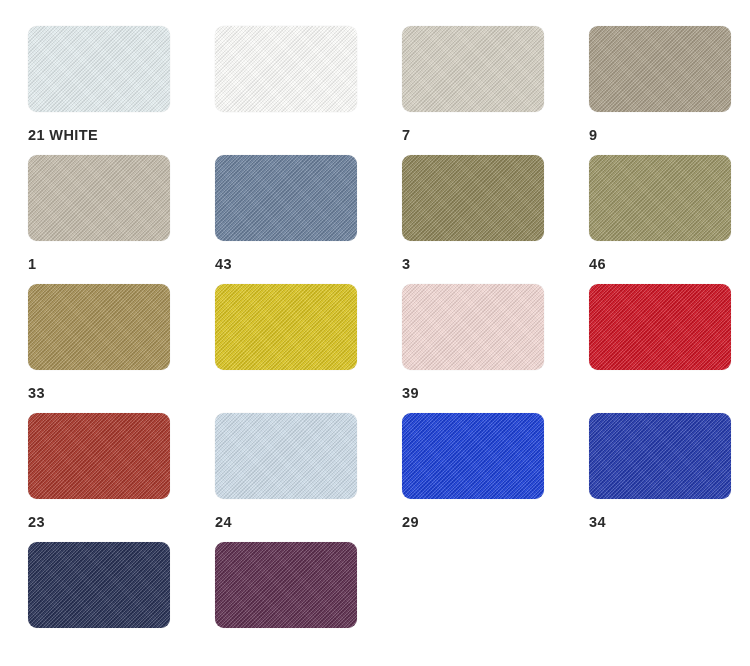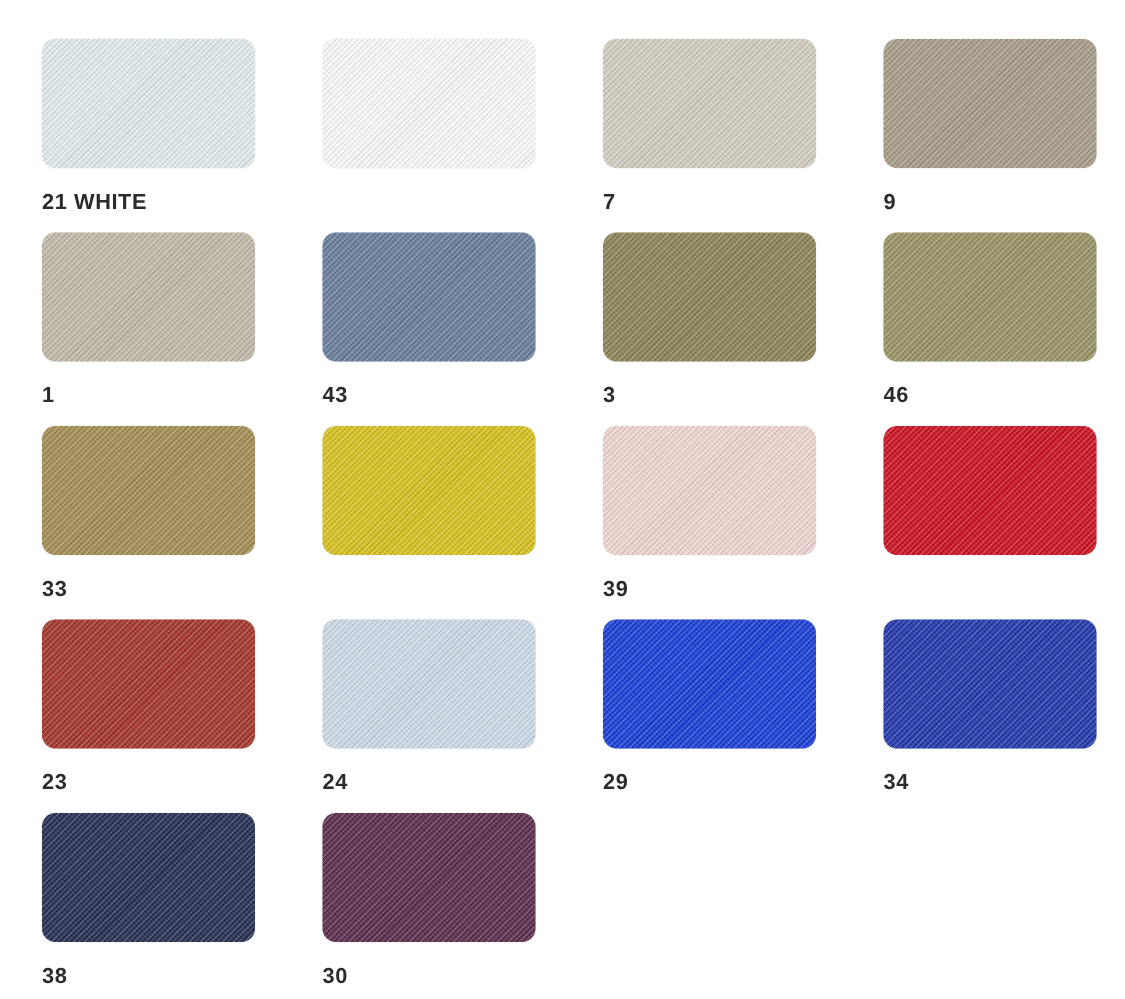--- a/index.html
+++ b/index.html
@@ -145,19 +145,17 @@
     <div class="swatch-cell">
       <div class="swatch-chip" style="background-color: rgb(26, 62, 214);"></div>
       <div class="swatch-label">29</div>
     </div>
     <div class="swatch-cell">
       <div class="swatch-chip" style="background-color: rgb(35, 56, 171);"></div>
       <div class="swatch-label">34</div>
     </div>
     <div class="swatch-cell">
       <div class="swatch-chip" style="background-color: rgb(38, 47, 83);"></div>
-      <div class="swatch-label">38</div>
     </div>
     <div class="swatch-cell">
       <div class="swatch-chip" style="background-color: rgb(92, 45, 77);"></div>
-      <div class="swatch-label">30</div>
     </div>
   </div>
 
 </body></html>

